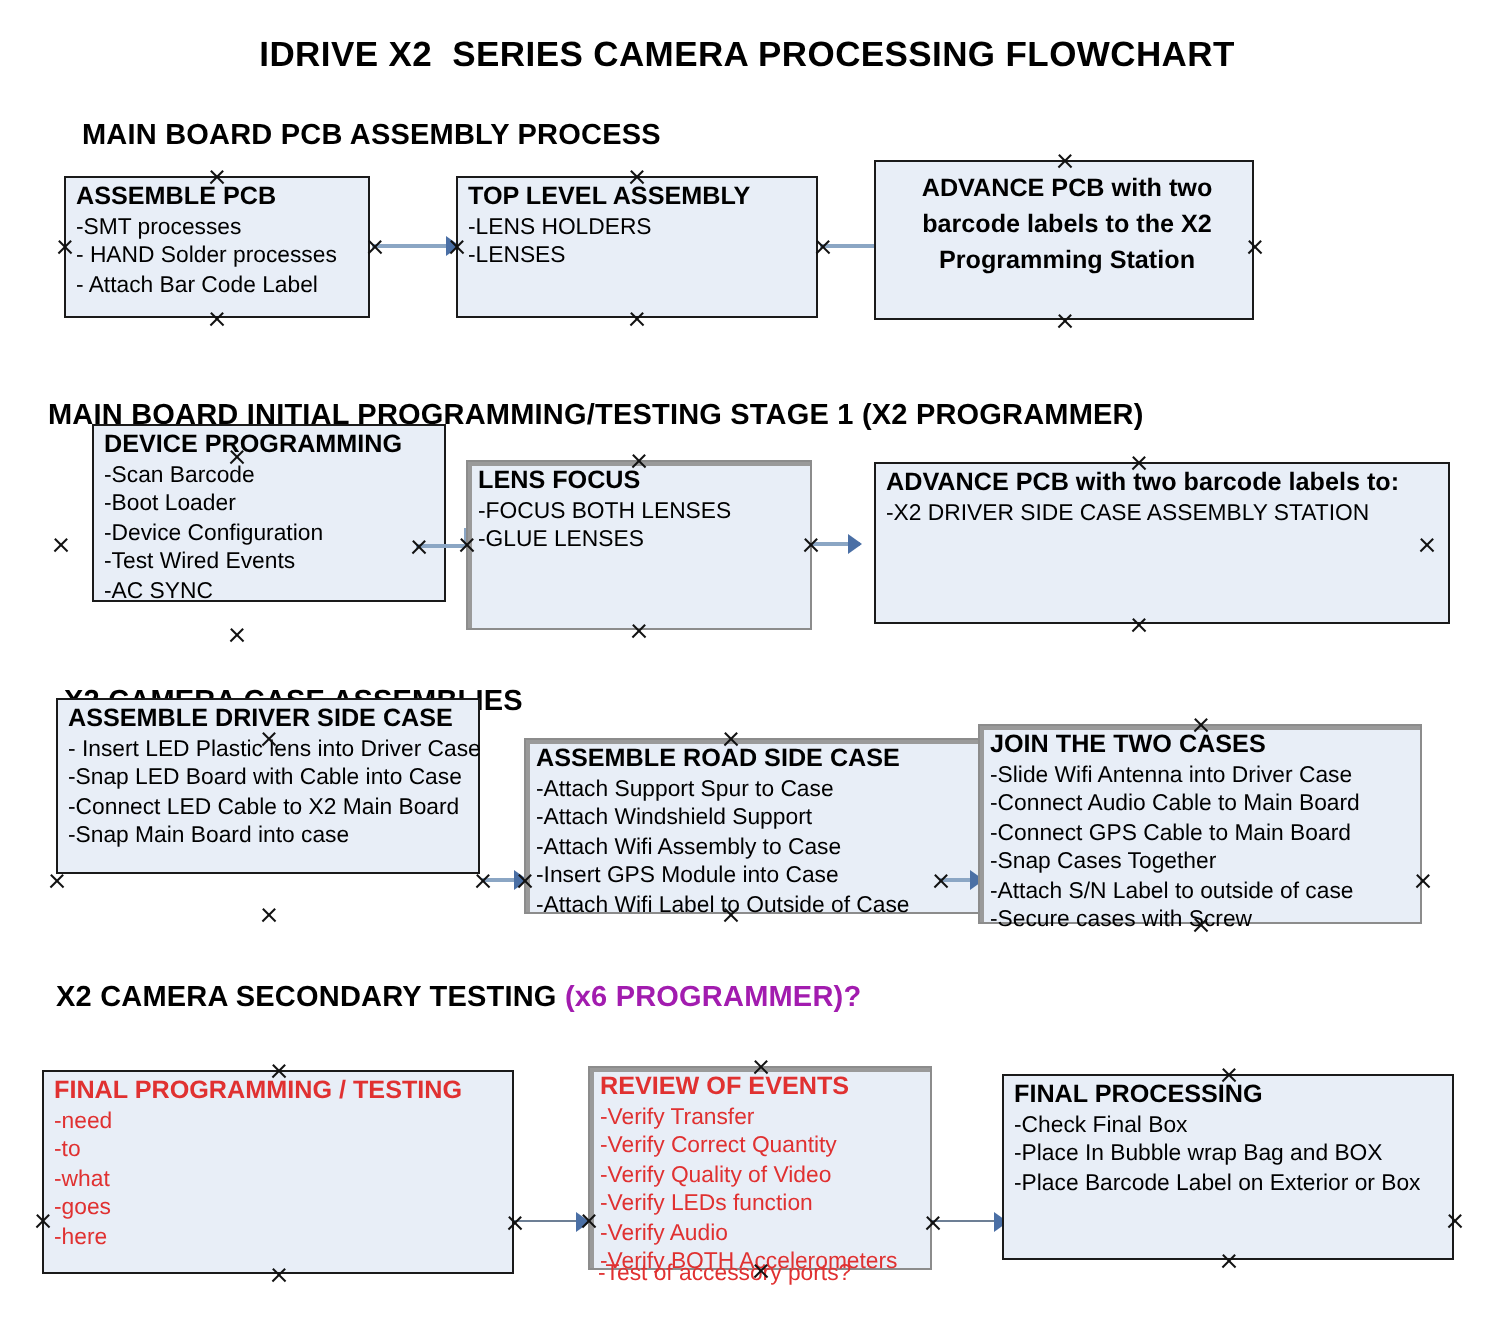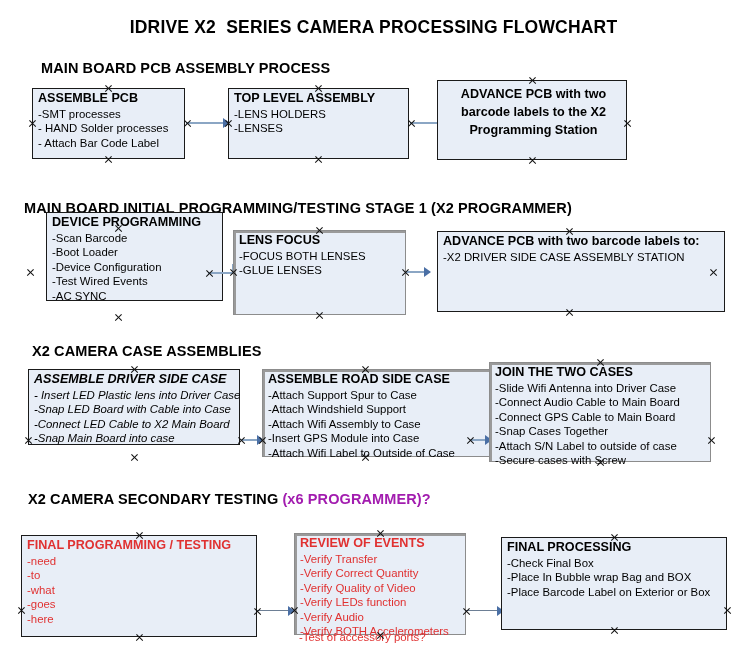--- a/index.html
+++ b/index.html
@@ -218,21 +218,21 @@
       <div class="box-title">ADVANCE PCB with two barcode labels to:</div>
       <div class="box-line">-X2 DRIVER  SIDE  CASE  ASSEMBLY STATION</div>
     </div>
   </div>
   <div class="handle" style="left:569px; top:231px;"></div>
   <div class="handle" style="left:569px; top:312px;"></div>
   <div class="handle" style="left:713px; top:272px;"></div>
 
   <div class="section-title" style="left:32px; top:343px;">X2 CAMERA CASE ASSEMBLIES</div>
 
-  <div class="box" style="left:28px; top:369px; width:212px; height:76px;font-style:italic;">
+  <div class="box" style="left:28px; top:349px; width:212px; height:88px;">
     <div class="box-inner">
       <div class="box-title">ASSEMBLE DRIVER SIDE CASE</div>
       <div class="box-line">- Insert LED Plastic lens into Driver Case</div>
       <div class="box-line">-Snap LED Board with Cable into Case</div>
       <div class="box-line">-Connect LED Cable to X2 Main Board</div>
       <div class="box-line">-Snap Main Board into case</div>
     </div>
   </div>
   <div class="handle" style="left:134px; top:369px;"></div>
   <div class="handle" style="left:134px; top:457px;"></div>

